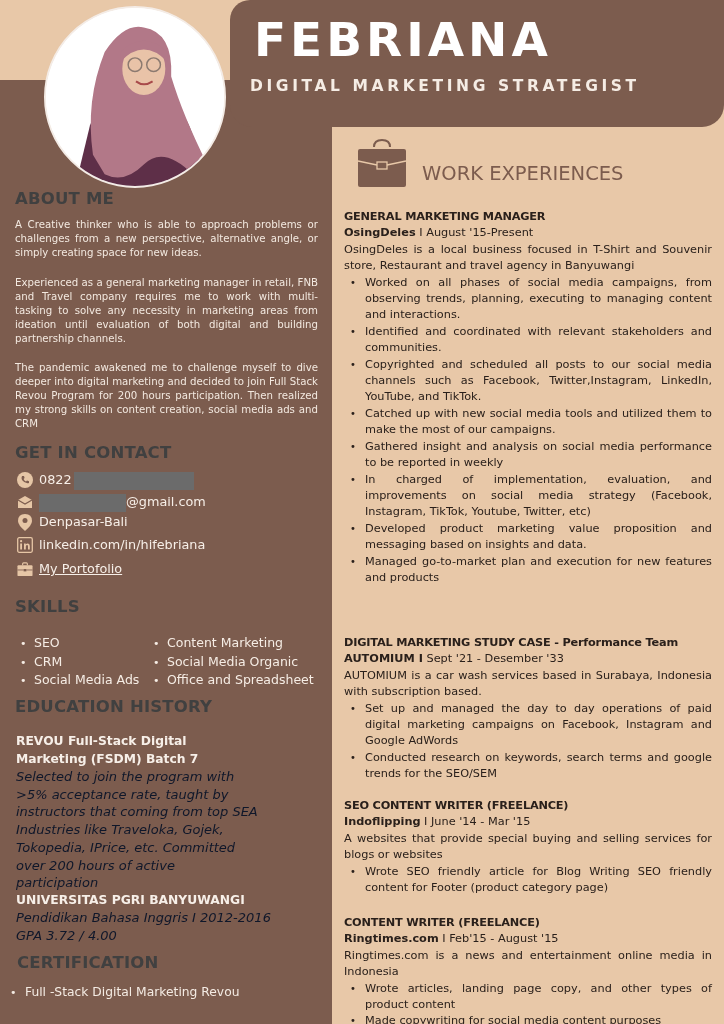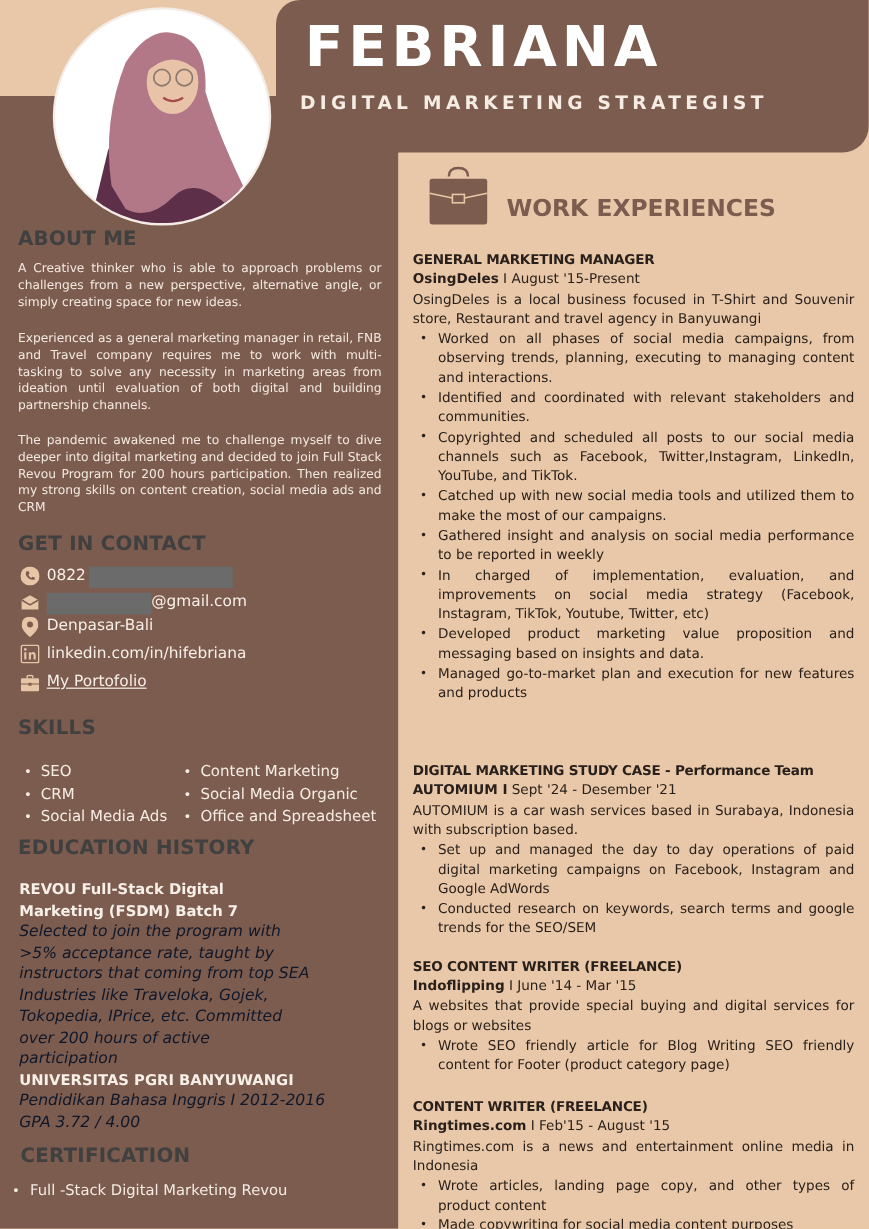--- a/index.html
+++ b/index.html
@@ -69,21 +69,21 @@
 
   .cert { position: absolute; left: 8px; top: 985px; font-size: 12.3px; color: #f4ebe3; }
   .cert::before { content: "•"; display: inline-block; width: 15px; padding-left: 2px; font-size: 11px; }
 
   .work-icon-box {
     position: absolute; left: 332px; top: 127px; width: 392px; height: 897px;
     background: #e8c8a8;
   }
   .work-title {
     position: absolute; left: 422px; top: 162px;
-    font-weight: bold; font-size: 19.5px; color: #7c5c4e;
+    font-weight: normal; font-size: 19.5px; color: #7c5c4e;
   }
   .briefcase { position: absolute; left: 357px; top: 137px; width: 50px; height: 52px; }
 
   .job { position: absolute; left: 344px; width: 368px; font-size: 11.3px; line-height: 16.4px; color: #2a201b; }
   .job .jt { font-weight: bold; font-size: 11.3px; letter-spacing: -0.2px; margin-top: 12px; }
   .job .co b { font-weight: bold; }
   .job .desc { text-align: justify; }
   .job ul { list-style: none; padding-left: 21px; }
   .job li { position: relative; text-align: justify; }
   .job li::before { content: "•"; position: absolute; left: -15px; font-size: 10px; }
@@ -213,32 +213,32 @@
     <li>Catched up with new social media tools and utilized them to make the most of our campaigns.</li>
     <li>Gathered insight and analysis on social media performance to be reported in weekly</li>
     <li>In charged of implementation, evaluation, and improvements on social media strategy (Facebook, Instagram, TikTok, Youtube, Twitter, etc)</li>
     <li>Developed product marketing value proposition and messaging based on insights and data.</li>
     <li>Managed go-to-market plan and execution for new features and products</li>
   </ul>
 </div>
 
 <div class="job" style="top:623px;">
   <div class="jt">DIGITAL MARKETING STUDY CASE - Performance Team</div>
-  <div class="co"><b>AUTOMIUM I</b><span> Sept '24 - Desember '21</span></div>
+  <div class="co"><b>AUTOMIUM I</b><span> Sept '21 - Desember '33</span></div>
   <div class="desc">AUTOMIUM is a car wash services based in Surabaya, Indonesia with subscription based.</div>
   <ul>
     <li>Set up and managed the day to day operations of paid digital marketing campaigns on Facebook, Instagram and Google AdWords</li>
     <li>Conducted research on keywords, search terms and google trends for the SEO/SEM</li>
   </ul>
 </div>
 
 <div class="job" style="top:786px;">
   <div class="jt">SEO CONTENT WRITER (FREELANCE)</div>
   <div class="co"><b>Indoflipping</b><span> I June '14 - Mar '15</span></div>
-  <div class="desc">A websites that provide special buying and digital services for blogs or websites</div>
+  <div class="desc">A websites that provide special buying and selling services for blogs or websites</div>
   <ul>
     <li>Wrote SEO friendly article for Blog Writing SEO friendly content for Footer (product category page)</li>
   </ul>
 </div>
 
 <div class="job" style="top:903px;">
   <div class="jt">CONTENT WRITER (FREELANCE)</div>
   <div class="co"><b>Ringtimes.com</b><span> I Feb'15 - August '15</span></div>
   <div class="desc">Ringtimes.com is a news and entertainment online media in Indonesia</div>
   <ul>

